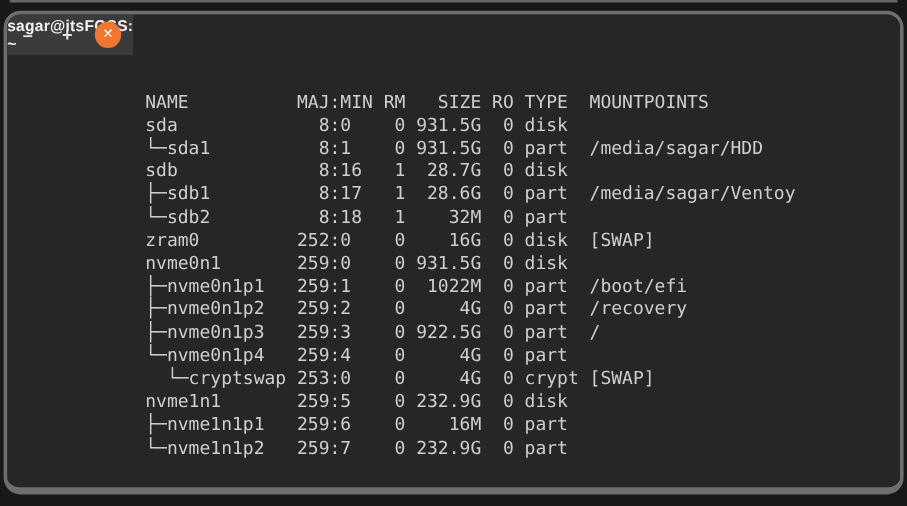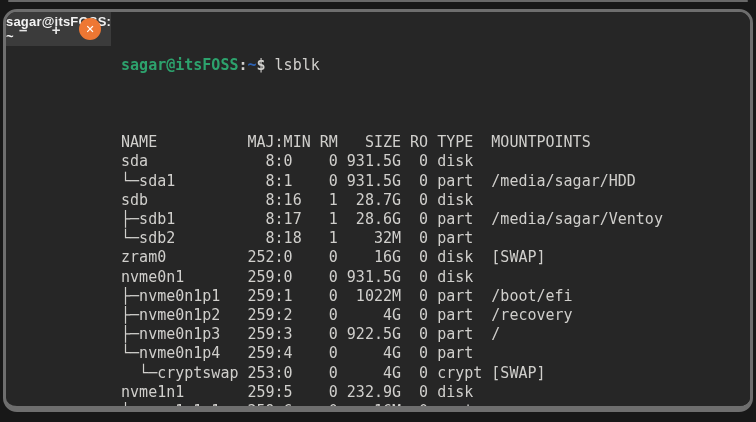--- a/index.html
+++ b/index.html
@@ -74,21 +74,20 @@
       <button class="ctl-btn">
         <span>+</span>
       </button>
       <button class="ctl-btn close">
         <span>✕</span>
       </button>
     </div>
   </div>
 
   <div class="terminal">
-    <div class="line"><span class="u">sagar@itsFOSS</span><span class="sep">:</span><span class="p">~</span><span class="d">$</span><span class="cmd">lsblk</span></div>
 
     <pre>NAME          MAJ:MIN RM   SIZE RO TYPE  MOUNTPOINTS
 sda             8:0    0 931.5G  0 disk
 └─sda1          8:1    0 931.5G  0 part  /media/sagar/HDD
 sdb             8:16   1  28.7G  0 disk
 ├─sdb1          8:17   1  28.6G  0 part  /media/sagar/Ventoy
 └─sdb2          8:18   1    32M  0 part
 zram0         252:0    0    16G  0 disk  [SWAP]
 nvme0n1       259:0    0 931.5G  0 disk
 ├─nvme0n1p1   259:1    0  1022M  0 part  /boot/efi

